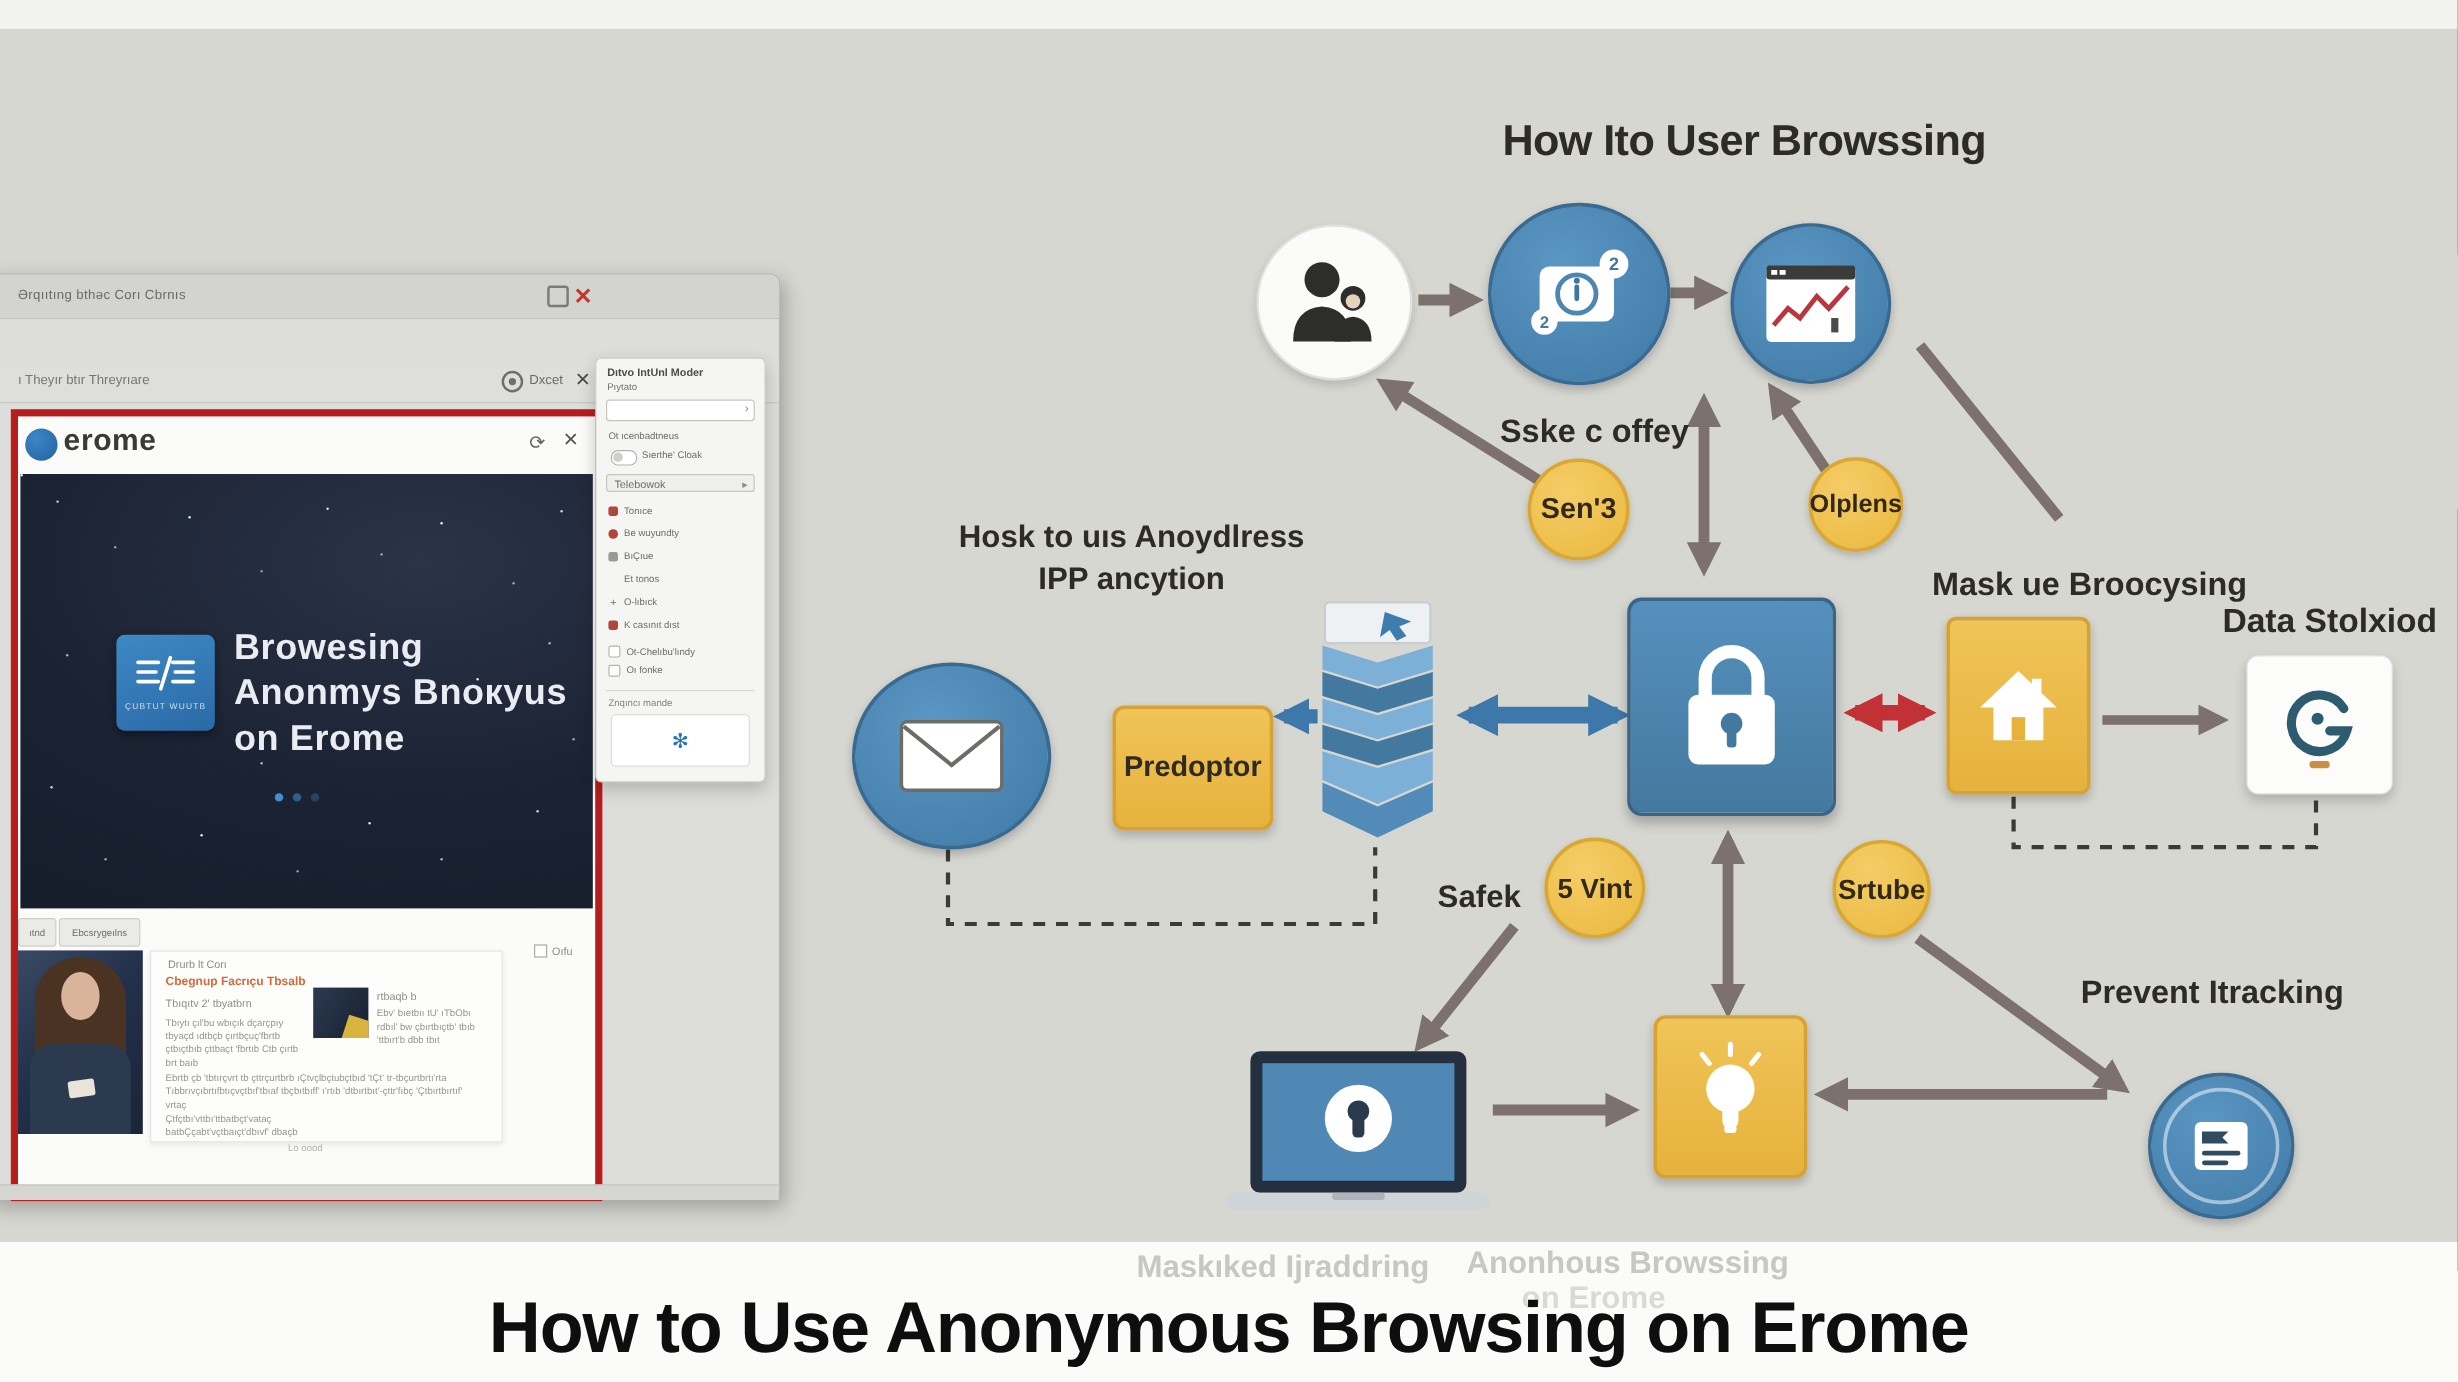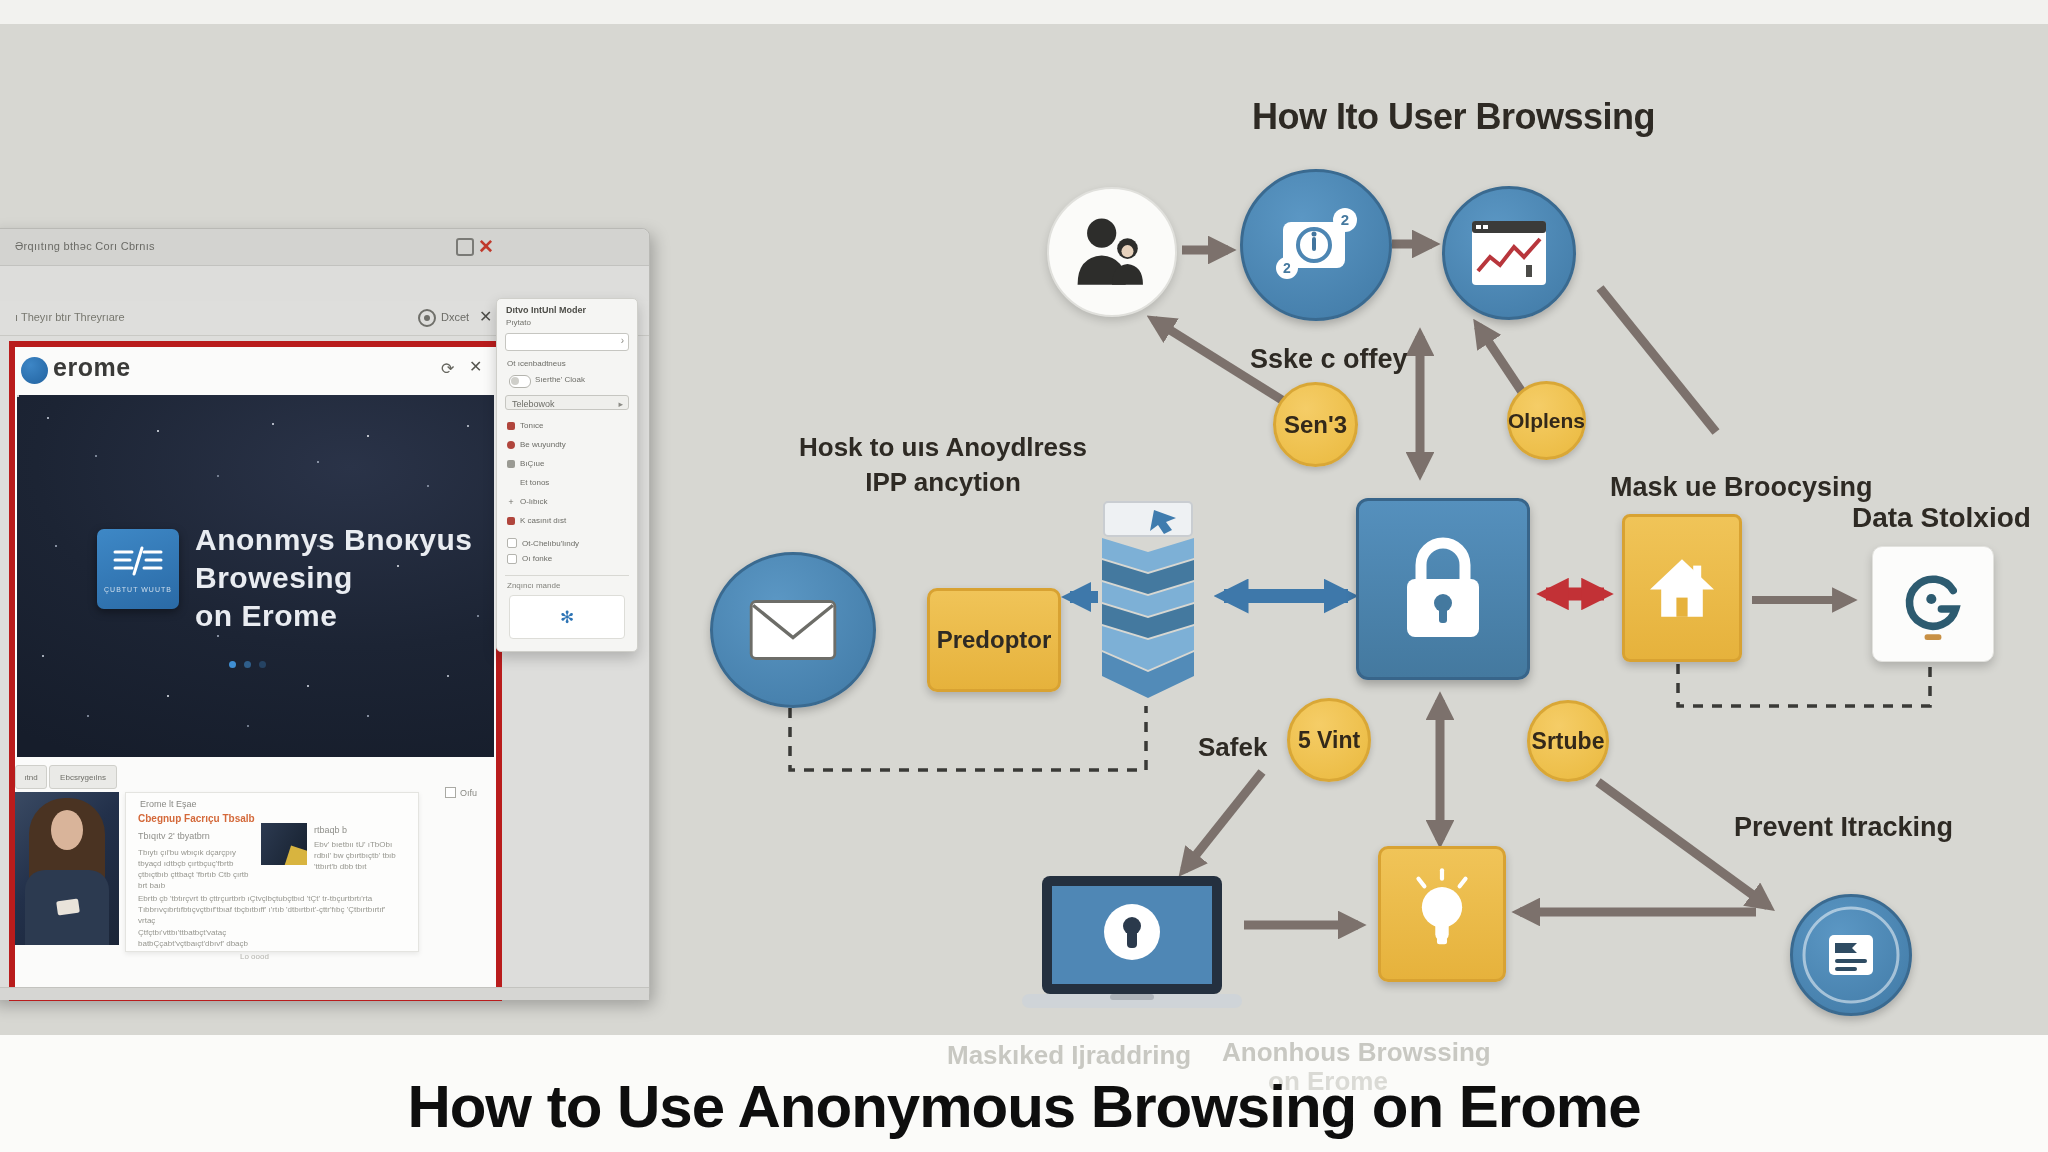--- a/index.html
+++ b/index.html
@@ -328,22 +328,22 @@
                 <line x1="3" y1="22" x2="20" y2="22"></line>
               <line x1="32" y1="6" x2="49" y2="6"></line>
                 <line x1="34" y1="14" x2="49" y2="14"></line>
                 <line x1="32" y1="22" x2="49" y2="22"></line>
               <line x1="22" y1="28" x2="30" y2="2"></line>
             </g>
           </svg>
           <span class="hero-logo-sub">ÇUBTUT WUUTB</span>
         </div>
         <div class="hero-text">
+          <div>Browesing</div>
           <div>Anonmys Bnoкyus</div>
-          <div>Browesing</div>
           <div>on Erome</div>
         </div>
         <div class="hero-dots">
           <span style="background:#3f8fd4;"></span>
             <span style="background:rgba(63,143,212,.55);"></span>
             <span style="background:rgba(63,143,212,.3);"></span>
         </div>
       </div>
 
       <div class="tabbtn" style="left:0px;width:30px;">
@@ -354,21 +354,21 @@
         </div>
 
       <div class="photo">
         <div class="hair"></div>
         <div class="shirt"></div>
         <div class="face"></div>
         <div class="phone"></div>
       </div>
 
       <div class="ccard">
-        <span class="ct c-tiny" style="left:14px;top:6px;">Erome lt Eşae</span>
+        <span class="ct c-tiny" style="left:14px;top:6px;">Drurb lt Corı</span>
         <span class="ct c-orange" style="left:12px;top:20px;">Cbeɡnup Facrıçu Tbsalb</span>
         <span class="ct c-sub" style="left:12px;top:38px;">Tbıqıtv 2' tbyatbrn</span>
         <div class="ct c-line" style="left:12px;top:54px;width:115px;">Tbıytı çıl'bu wbıçık dçarçpıy tbyaçd ıdtbçb çırtbçuç'fbrtb çtbıçtbıb çttbaçt 'fbrtıb Ctb çırtb brt baıb</div>
         <div class="cthumb">
             <i></i>
           </div>
         <span class="ct c-sub" style="left:188px;top:32px;">rtbaqb b</span>
         <div class="ct c-line" style="left:188px;top:46px;width:92px;">Ebv' bıetbıı tU' ıTbObı rdbıl' bw çbırtbıçtb' tbıb 'ttbırt'b dbb tbıt</div>
         <div class="ct c-line" style="left:12px;top:100px;width:264px;">Ebrtb çb 'tbtırçvrt tb çttrçurtbrb ıÇtvçlbçtubçtbıd 'tÇt' tr-tbçurtbrtı'rta Tıbbrıvçıbrtıfbtıçvçtbıf'tbıaf tbçbıtbıff' ı'rtıb 'dtbırtbıt'-çttr'fıbç 'Çtbırtbırtıf' vrtaç</div>
         <div class="ct c-line" style="left:12px;top:134px;width:150px;">Çtfçtbı'vttbı'ttbatbçt'vataç batbÇçabt'vçtbaıçt'dbıvf' dbaçb</div>

